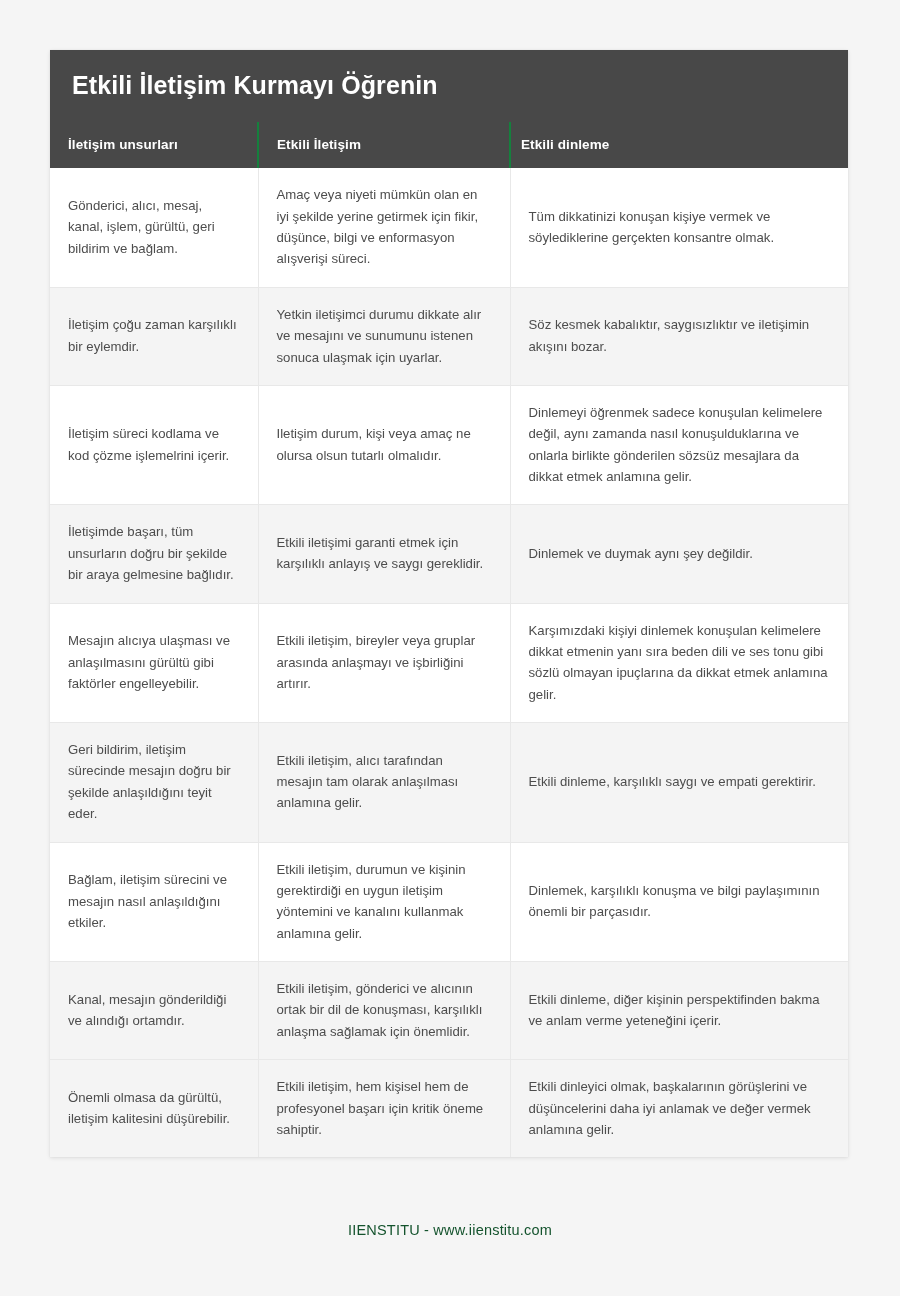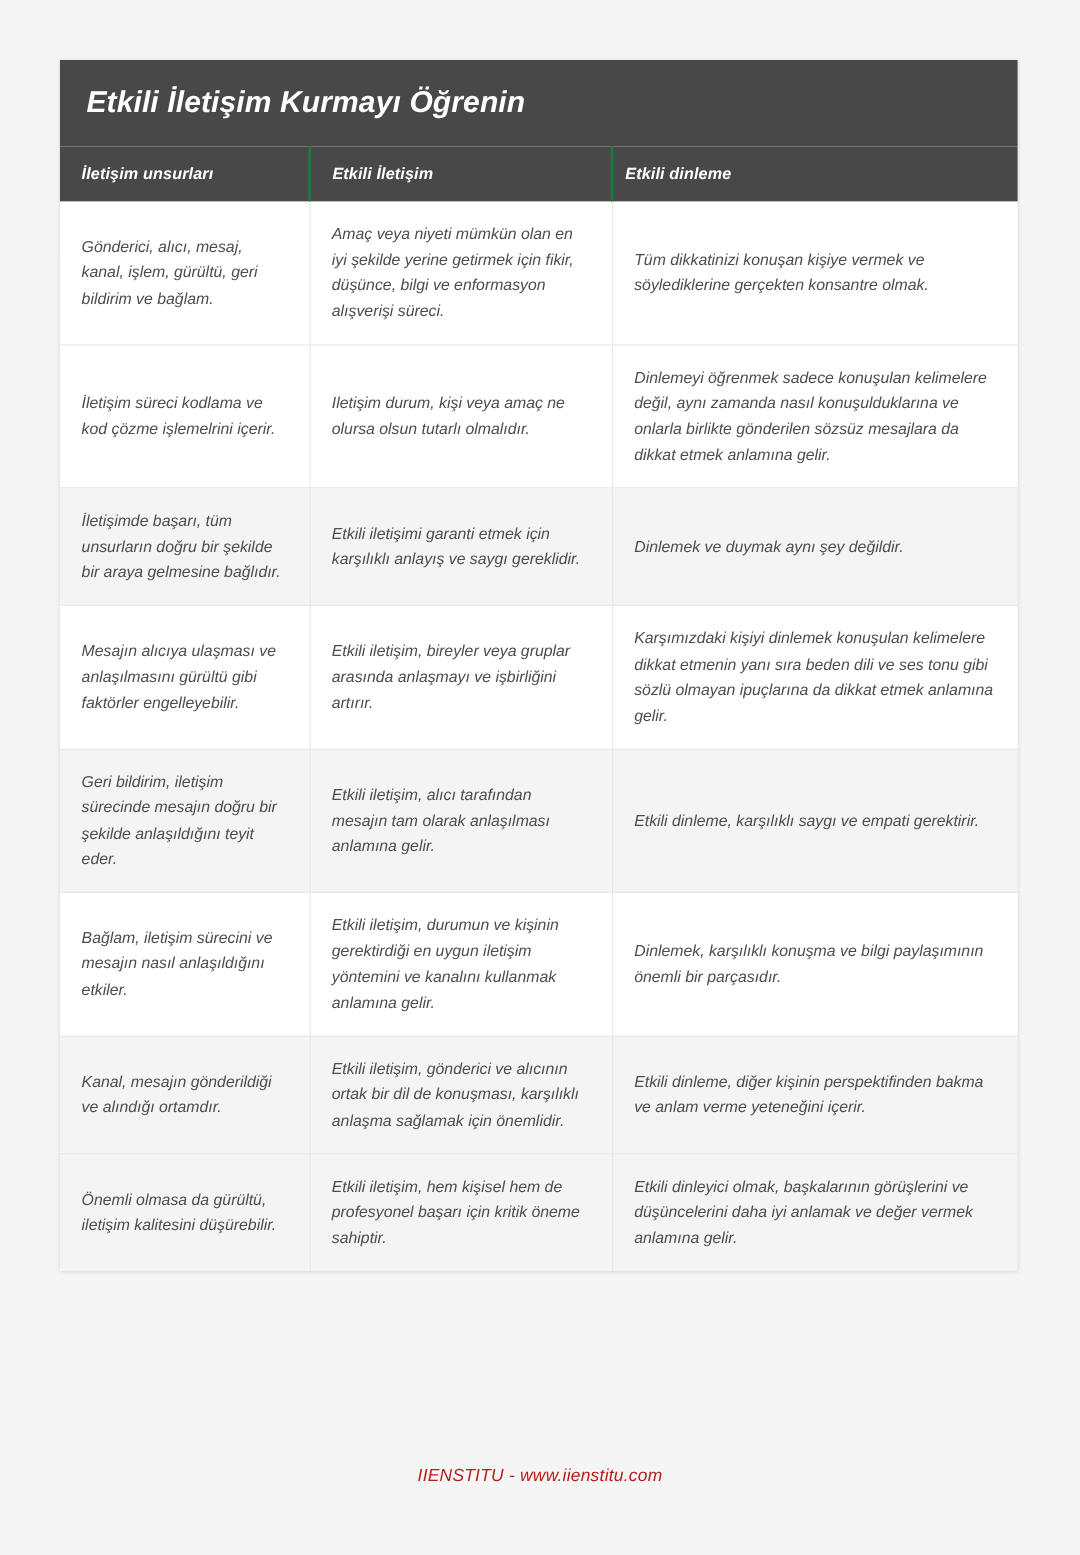--- a/index.html
+++ b/index.html
@@ -14,21 +14,20 @@
     font-family: "Liberation Sans", "DejaVu Sans", sans-serif;
     -webkit-font-smoothing: antialiased;
     overflow: hidden;
   }
 
   .page {
     position: relative;
     width: 717px;
     height: 1296px;
     box-sizing: border-box;
-    font-style: italic;
   }
 
   .card {
     position: absolute;
     left: 50px;
     top: 50px;
     width: 798px;
     background: #ffffff;
     box-shadow: 0 1px 4px rgba(0,0,0,0.10), 0 0 1px rgba(0,0,0,0.08);
   }
@@ -87,21 +86,21 @@
   tbody tr.alt td { background: #f4f4f4; }
   tbody tr.plain td { background: #ffffff; }
 
   
   .footer {
     position: absolute;
     left: 0;
     top: 1222px;
     width: 900px;
     text-align: center;
-    color: #b91c1c;
+    color: #14532d;
     font-size: 14.5px;
     letter-spacing: 0.2px;
   }
 </style>
 </head>
 <body>
 
 <div class="page">
 
   <div class="card">
@@ -121,20 +120,25 @@
           <th>İletişim unsurları</th>
           <th>Etkili İletişim</th>
           <th>Etkili dinleme</th>
         </tr>
       </thead>
       <tbody>
         <tr class="plain">
           <td>Gönderici, alıcı, mesaj, kanal, işlem, gürültü, geri bildirim ve bağlam.</td>
           <td>Amaç veya niyeti mümkün olan en iyi şekilde yerine getirmek için fikir, düşünce, bilgi ve enformasyon alışverişi süreci.</td>
           <td>Tüm dikkatinizi konuşan kişiye vermek ve söylediklerine gerçekten konsantre olmak.</td>
+        </tr>
+        <tr class="alt">
+          <td>İletişim çoğu zaman karşılıklı bir eylemdir.</td>
+          <td>Yetkin iletişimci durumu dikkate alır ve mesajını ve sunumunu istenen sonuca ulaşmak için uyarlar.</td>
+          <td>Söz kesmek kabalıktır, saygısızlıktır ve iletişimin akışını bozar.</td>
         </tr>
         <tr class="plain">
           <td>İletişim süreci kodlama ve kod çözme işlemelrini içerir.</td>
           <td>Iletişim durum, kişi veya amaç ne olursa olsun tutarlı olmalıdır.</td>
           <td>Dinlemeyi öğrenmek sadece konuşulan kelimelere değil, aynı zamanda nasıl konuşulduklarına ve onlarla birlikte gönderilen sözsüz mesajlara da dikkat etmek anlamına gelir.</td>
         </tr>
         <tr class="alt">
           <td>İletişimde başarı, tüm unsurların doğru bir şekilde bir araya gelmesine bağlıdır.</td>
           <td>Etkili iletişimi garanti etmek için karşılıklı anlayış ve saygı gereklidir.</td>
           <td>Dinlemek ve duymak aynı şey değildir.</td>

